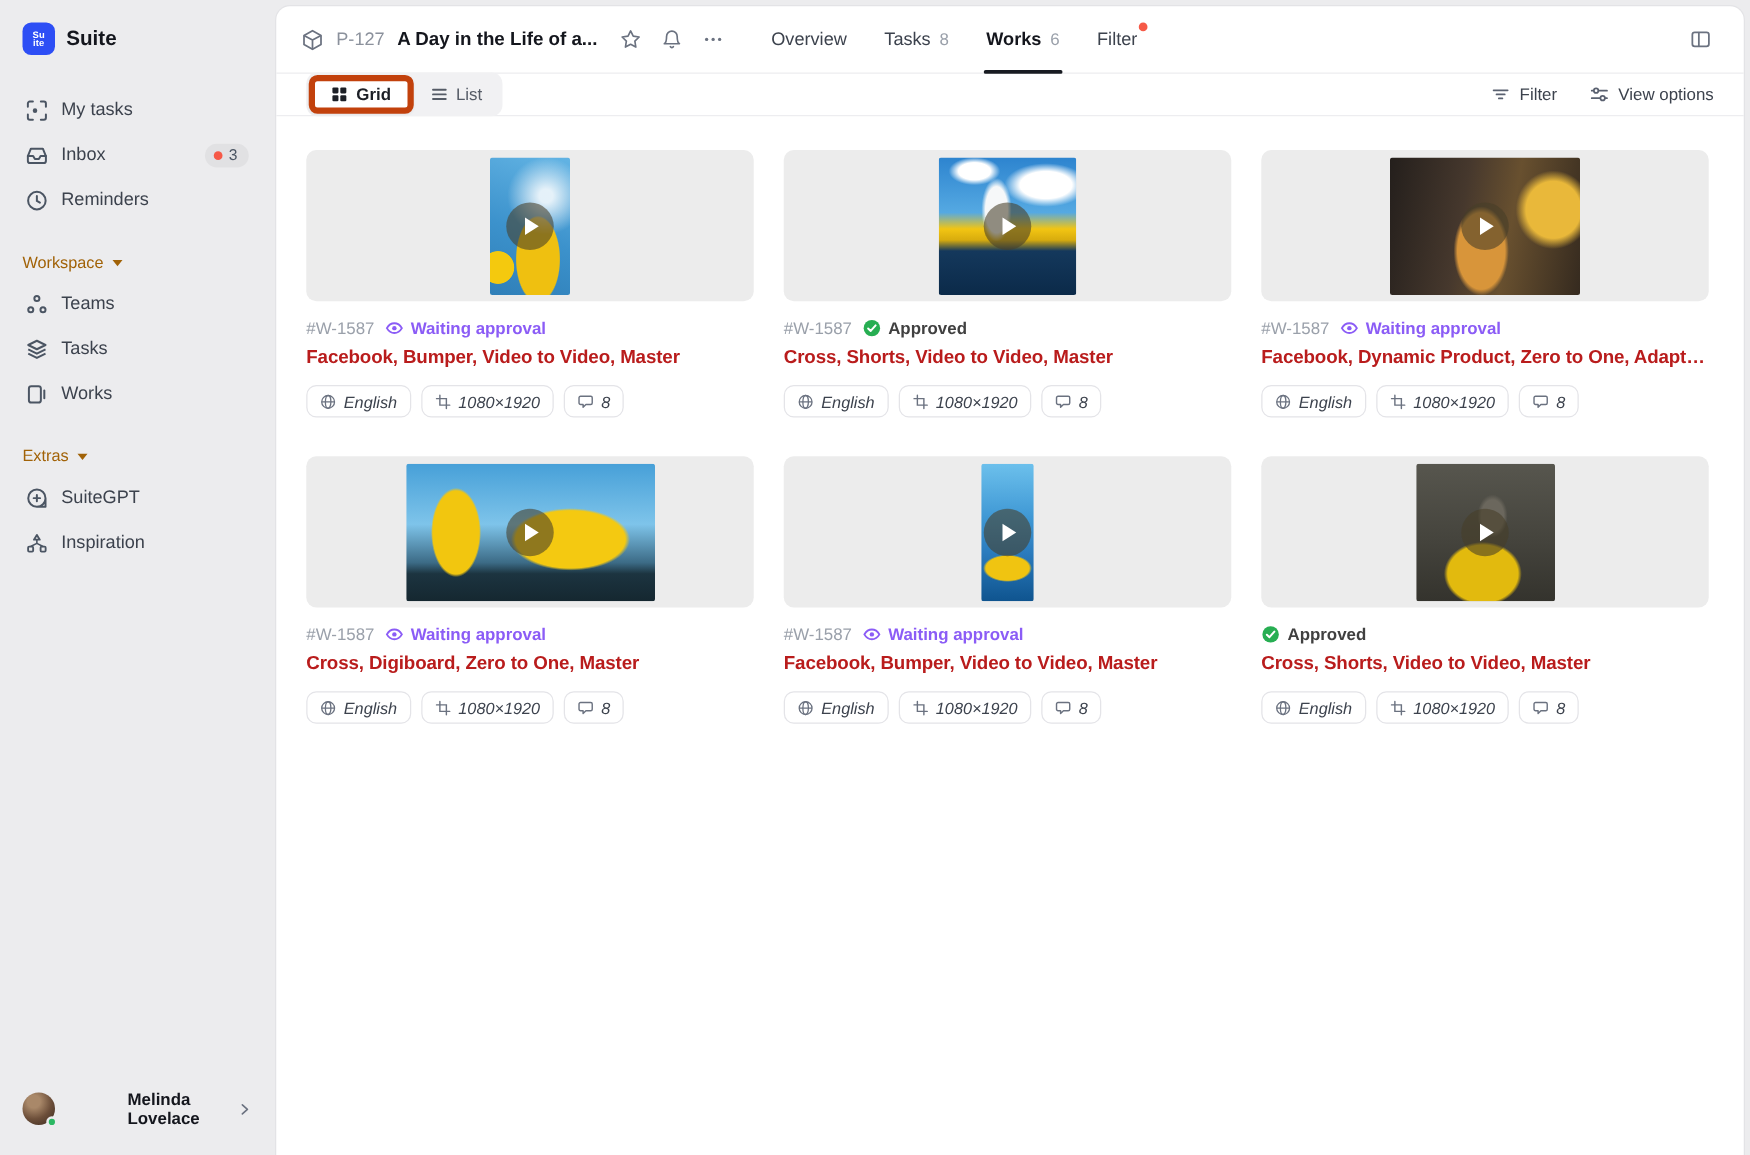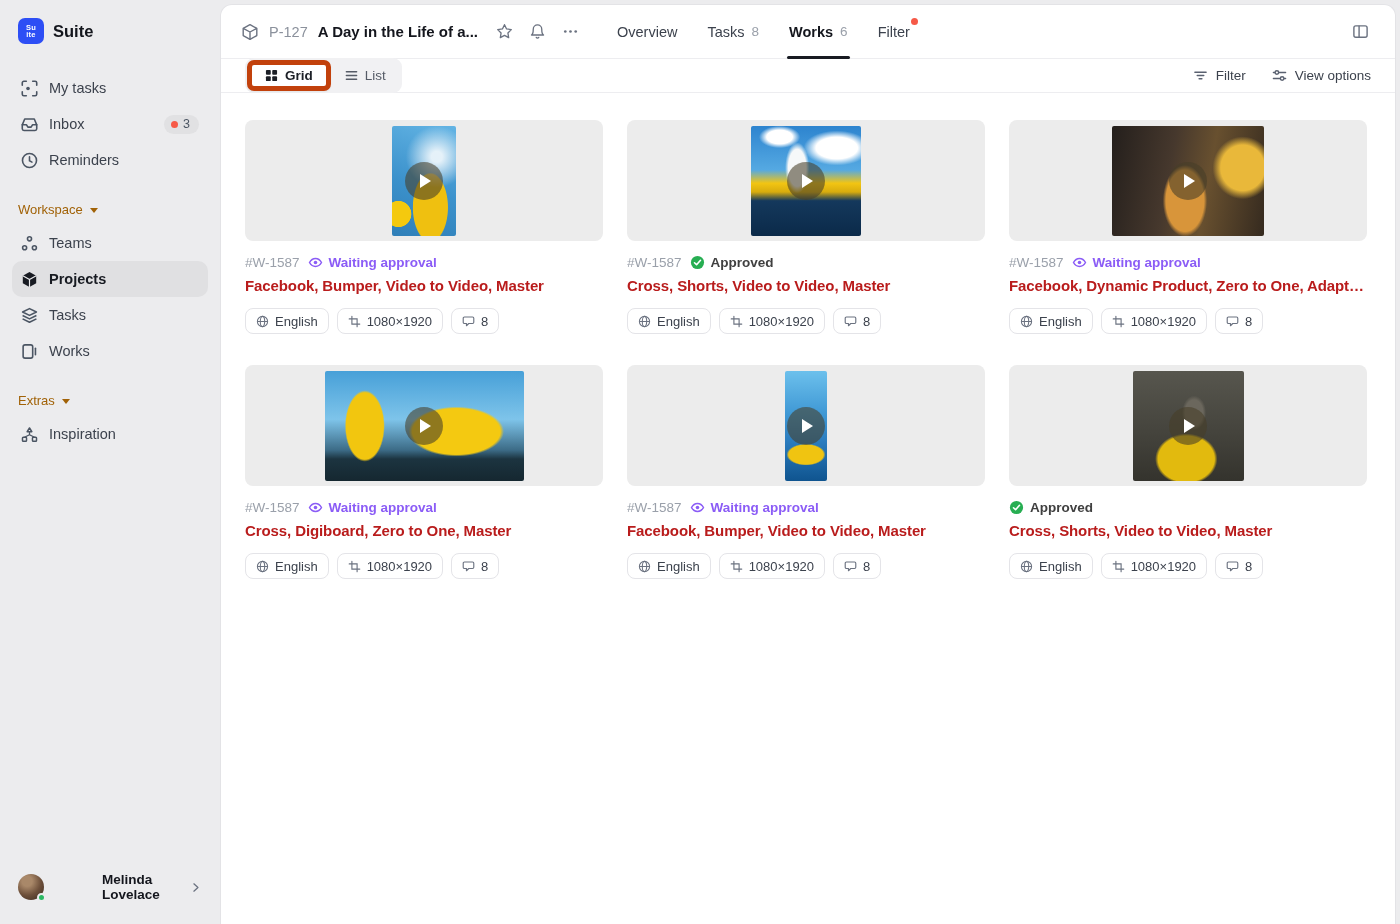--- a/index.html
+++ b/index.html
@@ -70,21 +70,21 @@
   .shot-4 { width:42px;  background:radial-gradient(ellipse 75% 16% at 50% 76%, #f0c411 0 55%, rgba(0,0,0,0) 62%), linear-gradient(180deg,#6cc0ec 0%,#3e97d4 40%,#2b7cbe 64%,#0f548f 100%); }
   .shot-5 { width:111px; background:radial-gradient(ellipse 46% 38% at 48% 80%, #e2ba0e 0 55%, rgba(0,0,0,0) 61%), radial-gradient(ellipse 18% 26% at 55% 38%, #6b675d 0 45%, rgba(0,0,0,0) 60%), linear-gradient(180deg,#57564e 0%,#45443d 55%,#34332d 100%); }
   .play-btn { width:38px; height:38px; border-radius:50%; background:rgba(70,62,40,.58); display:flex; align-items:center; justify-content:center; }
   .play-tri { width:0; height:0; border-left:11px solid #fff; border-top:7px solid transparent; border-bottom:7px solid transparent; margin-left:3px; }
   .meta-row { display:flex; align-items:center; gap:8px; margin-top:14px; font-size:13.5px; }
   .work-id { color:#9aa0aa; font-weight:500; }
   .status { display:flex; align-items:center; gap:6px; font-weight:600; }
   .status.waiting { color:#8b5cf6; }
   .status.approved { color:#404040; }
   .card-title { margin-top:7px; font-size:15px; font-weight:700; color:#b91c1c; white-space:nowrap; overflow:hidden; text-overflow:ellipsis; letter-spacing:-.1px; }
-  .badge-row { display:flex; gap:8px; margin-top:14px; }
+  .badge-row { display:flex; gap:8px; margin-top:14px;font-style:italic; }
   .pill { display:flex; align-items:center; gap:6px; border:1px solid #e4e4e8; border-radius:8px; padding:4.5px 10px; font-size:13px; color:#3c424d; font-weight:500; background:#fff; }
   .pill .pi { color:#6b7280; }
 </style>
 </head>
 <body>
 
 <aside class="sidebar">
   <div class="logo-row">
     <div class="logo-mark">
         <span>Su</span>
@@ -139,29 +139,20 @@
     <span class="ni-icon">
       <svg width="17" height="17" viewBox="0 0 16 16" fill="none" stroke="currentColor" stroke-width="1.5">
           <circle cx="8" cy="3.6" r="1.9"></circle>
           <circle cx="3.4" cy="12" r="1.9"></circle>
           <circle cx="12.6" cy="12" r="1.9"></circle>
         </svg>
     </span>
     <span>Teams</span>
   </div>
 
-  <div class="nav-item active">
-    <span class="ni-icon">
-      <svg width="17" height="17" viewBox="0 0 16 16">
-          <path d="M8 .9l6.3 3.5v7.2L8 15.1 1.7 11.6V4.4z" fill="#181b22"></path>
-          <path d="M8 8l6.3-3.6M8 8L1.7 4.4M8 8v7.1" stroke="#ececee" stroke-width="1.1" fill="none"></path>
-        </svg>
-    </span>
-    <span>Projects</span>
-  </div>
 
   <div class="nav-item">
     <span class="ni-icon">
       <svg width="17" height="17" viewBox="0 0 16 16" fill="none" stroke="currentColor" stroke-width="1.5" stroke-linejoin="round">
           <path d="M8 1.5l6.5 3.2L8 7.9 1.5 4.7z"></path>
           <path d="M14.5 8L8 11.2 1.5 8"></path>
           <path d="M14.5 11.2L8 14.4l-6.5-3.2"></path>
         </svg>
     </span>
     <span>Tasks</span>
@@ -177,20 +168,29 @@
     <span>Works</span>
   </div>
 
   <div class="section-label">
     <span>Extras</span>
     <svg width="10" height="8" viewBox="0 0 10 8" fill="currentColor">
         <polygon points="1,2 9,2 5,7"></polygon>
       </svg>
   </div>
 
+  <div class="nav-item">
+    <span class="ni-icon">
+      <svg width="17" height="17" viewBox="0 0 16 16" fill="none" stroke="currentColor" stroke-width="1.5" stroke-linecap="round" stroke-linejoin="round">
+          <path d="M14.5 8A6.5 6.5 0 1 1 8 1.5c3.6 0 6.5 2.9 6.5 6.5v6.5H8"></path>
+          <path d="M8 5.6v4.8M5.6 8h4.8"></path>
+        </svg>
+    </span>
+    <span>SuiteGPT</span>
+  </div>
 
   <div class="nav-item">
     <span class="ni-icon">
       <svg width="17" height="17" viewBox="0 0 16 16" fill="none" stroke="currentColor" stroke-width="1.4" stroke-linejoin="round">
           <path d="M8 1.8l2.2 3.6H5.8z"></path>
           <rect x="1.4" y="10.6" width="3.8" height="3.8" rx="0.8"></rect>
           <rect x="10.8" y="10.6" width="3.8" height="3.8" rx="0.8"></rect>
           <path d="M8 5.4v2.8M8 8.2L3.3 10.6M8 8.2l4.7 2.4" stroke-width="1.2"></path>
         </svg>
     </span>

